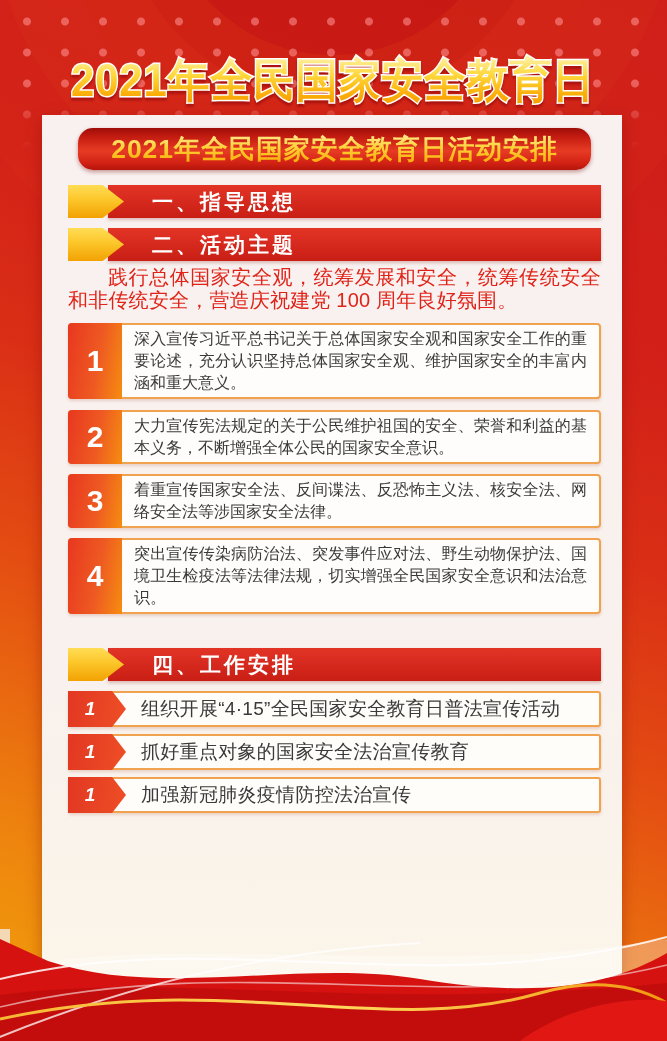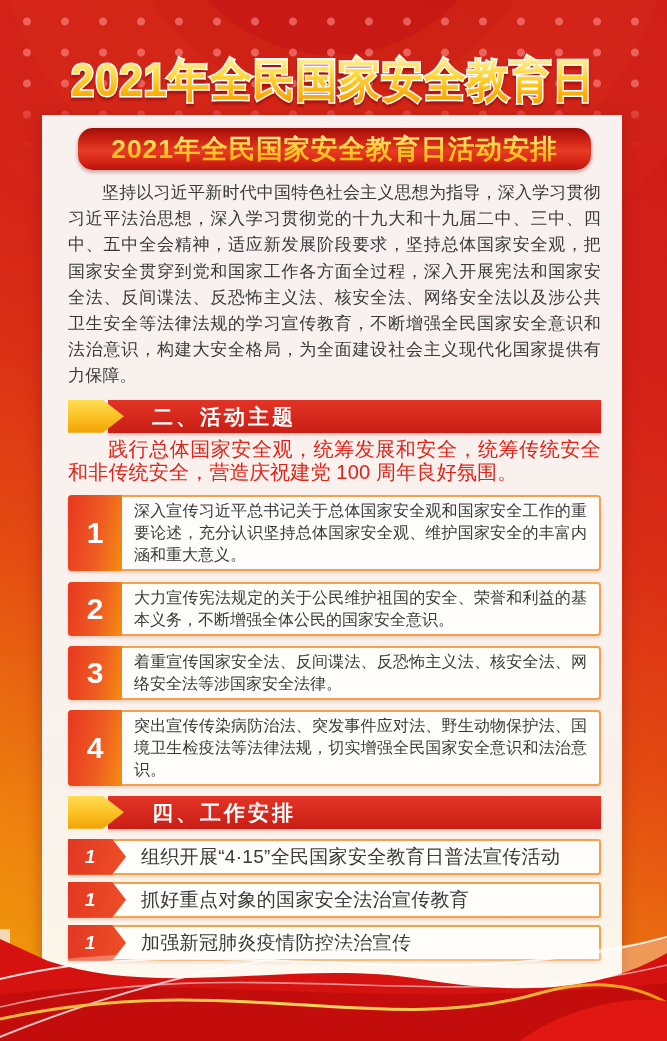--- a/index.html
+++ b/index.html
@@ -35,21 +35,21 @@
   }
   .banner{
     margin:13px 10px 0 10px;height:42px;border-radius:15px;position:relative;
     background:linear-gradient(180deg,#9e0e08 0%,#c21b10 20%,#e73b24 55%,#d02013 85%,#b4150c 100%);
     box-shadow:0 2px 4px rgba(120,10,5,.4);
   }
   .banner svg{position:absolute;inset:0;width:100%;height:100%;}
   .banner text{font-family:"Liberation Sans","DejaVu Sans",sans-serif;font-weight:bold;}
   
   .sec-head{display:flex;align-items:stretch;height:33px;position:relative;}
-  .mt15{margin-top:15px}.mt10{margin-top:10px}.mt11{margin-top:11px}.mt22{margin-top:10px}
+  .mt15{margin-top:15px}.mt10{margin-top:10px}.mt11{margin-top:11px}.mt22{margin-top:34px}
   .sec-arrow{
     width:56px;flex:0 0 56px;z-index:2;
     background:linear-gradient(180deg,#ffdd55 0%,#fcc62a 45%,#f2a202 100%);
     clip-path:polygon(0 0,62% 0,100% 50%,62% 100%,0 100%);
   }
   .sec-bar{
     flex:1;margin-left:-16px;z-index:1;display:flex;align-items:center;
     background:linear-gradient(180deg,#e23425 0%,#d5281d 55%,#c81e14 100%);
     padding-left:44px;box-shadow:0 2px 3px rgba(140,20,10,.25);
   }
@@ -125,21 +125,26 @@
           <linearGradient id="goldGrad2" x1="0" y1="0" x2="0" y2="1">
             <stop offset="0%" stop-color="#ffe88a"></stop>
             <stop offset="45%" stop-color="#ffd135"></stop>
             <stop offset="100%" stop-color="#f8a804"></stop>
           </linearGradient>
         </defs>
         <text x="270" y="31" text-anchor="middle" font-size="28" letter-spacing="1" textLength="470" lengthAdjust="spacingAndGlyphs" fill="url(#goldGrad2)">2021年全民国家安全教育日活动安排</text>
       </svg>
     </div>
 
-    <p class="para">坚持以习近平新时代中国特色社会主义思想为指导，深入学习贯彻习近平法治思想，深入学习贯彻党的十九大和十九届二中、三中、四中、五中全会精神，适应新发展阶段要求，坚持总体国家安全观，把国家安全贯穿到党和国家工作各方面全过程，深入开展宪法和国家安全法、反间谍法、反恐怖主义法、核安全法、网络安全法以及涉公共卫生安全等法律法规的学习宣传教育，不断增强全民国家安全意识和法治意识，构建大安全格局，为全面建设社会主义现代化国家提供有力保障。</p>
+    <div class="sec-head mt15">
+      <span class="sec-arrow"></span>
+      <span class="sec-bar">
+        <span class="sec-title">一、指导思想</span>
+      </span>
+    </div>
 
     <div class="sec-head mt10">
       <span class="sec-arrow"></span>
       <span class="sec-bar">
         <span class="sec-title">二、活动主题</span>
       </span>
     </div>
     <p class="para-red">践行总体国家安全观，统筹发展和安全，统筹传统安全和非传统安全，营造庆祝建党 100 周年良好氛围。</p>
 
 

